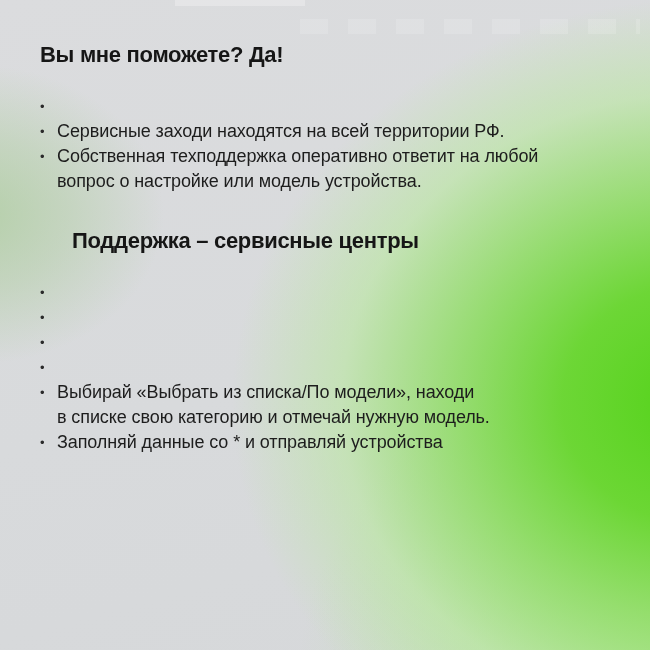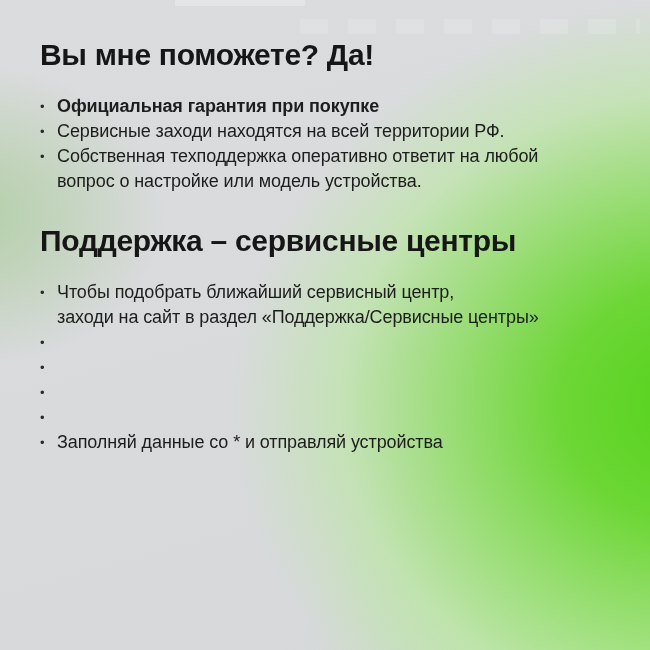--- a/index.html
+++ b/index.html
@@ -42,29 +42,29 @@
     background: repeating-linear-gradient(90deg,
       rgba(255,255,255,0.14) 0 28px, rgba(255,255,255,0) 28px 48px);
   }
 
   .content {
     position: relative;
     padding: 36px 38px 0 40px;
   }
 
   .section-title {
-    font-size: 30px;
+    font-size: 22px;
     line-height: 38px;
     font-weight: 700;
     letter-spacing: -0.3px;
     color: #161616;
     margin: 0 0 20px 0;
   }
 
-  .section + .section .section-title { margin-top: 28px; }
+  .section + .section .section-title { margin-top: 28px; margin-left: 32px; }
   .section-support .section-title { margin-top: 28px; }
   .section-request .section-title { margin-top: 30px; }
 
   ul.bullets { list-style: none; }
 
   ul.bullets li {
     display: flex;
     align-items: flex-start;
     font-size: 18px;
     line-height: 25px;
@@ -94,58 +94,57 @@
   <div class="artifact-bar"></div>
   <div class="artifact-ghost"></div>
 
   <div class="content">
 
     <div class="section section-help">
       <h2 class="section-title">Вы мне поможете? Да!</h2>
       <ul class="bullets">
         <li class="bold">
           <span class="marker">•</span>
-          <span class="text">Официальная гарантия при покупке</span>
         </li>
         <li>
           <span class="marker">•</span>
           <span class="text">Сервисные заходи находятся на всей территории РФ.</span>
         </li>
         <li>
           <span class="marker">•</span>
           <span class="text">Собственная техподдержка оперативно ответит на любой
 вопрос о настройке или модель устройства.</span>
         </li>
       </ul>
     </div>
 
     <div class="section section-support">
       <h2 class="section-title">Поддержка – сервисные центры</h2>
       <ul class="bullets">
         <li>
           <span class="marker">•</span>
-          <span class="text">Чтобы подобрать ближайший сервисный центр,
-заходи на сайт в раздел «Поддержка/Сервисные центры»</span>
         </li>
         <li>
           <span class="marker">•</span>
         </li>
         <li>
           <span class="marker">•</span>
         </li>
       </ul>
     </div>
 
     <div class="section section-request">
       <ul class="bullets">
         <li>
           <span class="marker">•</span>
         </li>
         <li>
           <span class="marker">•</span>
+          <span class="text">Выбирай «Выбрать из списка/По модели», находи
+в списке свою категорию и отмечай нужную модель.</span>
         </li>
         <li>
           <span class="marker">•</span>
           <span class="text">Заполняй данные со * и отправляй устройства</span>
         </li>
       </ul>
     </div>
 
   </div>
 </div>

